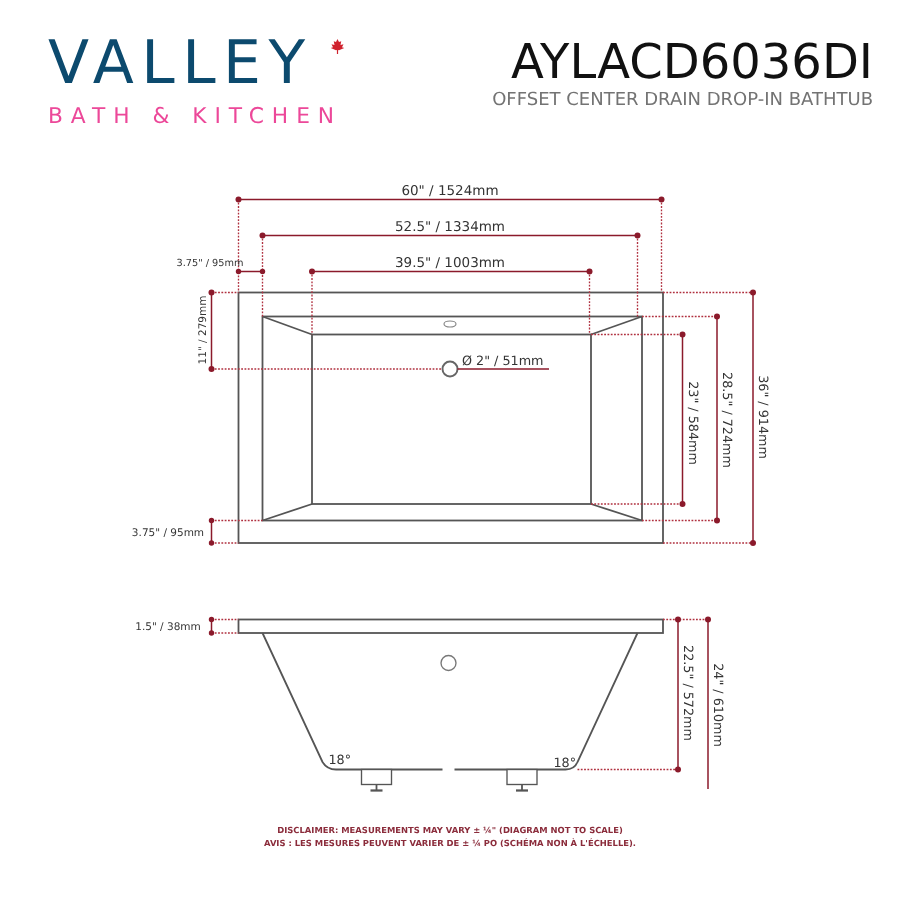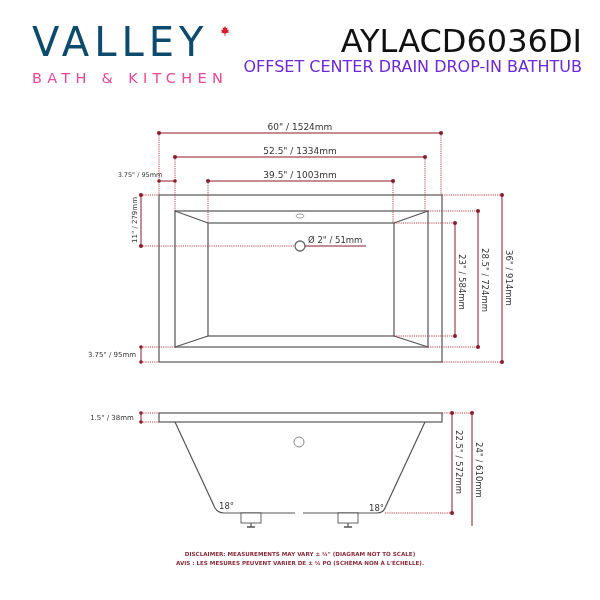--- a/index.html
+++ b/index.html
@@ -3,21 +3,21 @@
 <meta charset="utf-8">
 <style>
   html, body { margin:0; padding:0; background:#ffffff; }
   body { width:600px; height:600px; position:relative; overflow:hidden; font-family:"Liberation Sans", sans-serif; }
   .brand { position:absolute; left:32px; top:22px; }
   .brand-name { font-family:"DejaVu Sans", sans-serif; font-weight:200; font-size:40px; letter-spacing:5px; color:#0c4a6e; line-height:40px; -webkit-text-stroke:0; font-weight:normal; transform:scaleY(1.0); }
   .maple { position:absolute; left:188px; top:4px; width:10px; height:10px; }
   .brand-sub { font-family:"DejaVu Sans", sans-serif; font-size:14.5px; letter-spacing:5.3px; color:#ec4899; margin-top:8px; }
   .header-right { position:absolute; right:18px; top:24px; text-align:right; }
   .model { font-family:"DejaVu Sans", sans-serif; font-weight:normal; font-size:32px; color:#111; letter-spacing:0px; line-height:34px; }
-  .sub-en, .sub-fr { font-family:"DejaVu Sans", sans-serif; font-size:16px; color:#6d28d9; line-height:17px; }
+  .sub-en, .sub-fr { font-family:"DejaVu Sans", sans-serif; font-size:12px; color:#737373; line-height:17px; }
   .diagram { position:absolute; left:0; top:0; width:600px; height:600px; }
   .disclaimer { position:absolute; left:0; width:600px; text-align:center; font-family:"DejaVu Sans", sans-serif; font-weight:bold; font-size:5.6px; color:#8b2c3b; line-height:8px; }
   .disclaimer.l1 { top:550px; }
   .disclaimer.l2 { top:559px; }
   .dim-text { font-family:"DejaVu Sans", sans-serif; fill:#333; }
 </style>
 </head>
 <body>
 
 <div class="brand">

